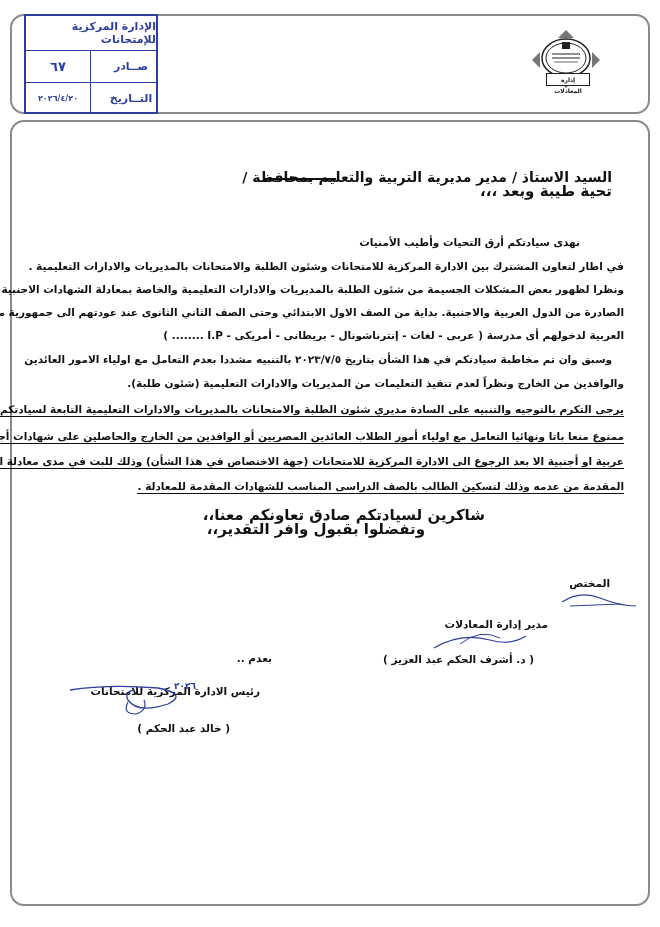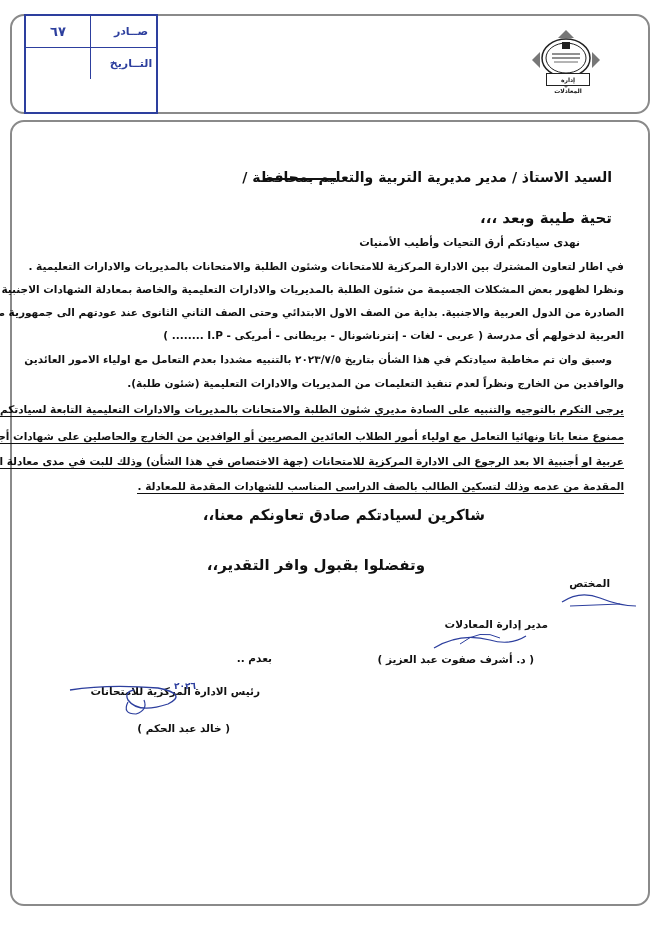--- a/index.html
+++ b/index.html
@@ -20,40 +20,42 @@
                 align-items:center; justify-content:center; font-size:11px;padding-left:15px; }
   .stamp .val { flex:1; display:flex; align-items:center; justify-content:center; font-size:13px; }
   .stamp .val.small { font-size:8px; }
   .logo { position:absolute; left:530px; top:30px; width:72px; height:60px; }
   .logo-label { position:absolute; left:546px; top:73px; width:42px; height:11px;
                 border:1px solid #222; font-size:6px; text-align:center; line-height:11px;
                 direction:rtl; background:#fff; font-weight:bold; }
   .txt { position:absolute; direction:rtl; text-align:right; font-weight:bold; white-space:nowrap; }
   .addr { right:48px; top:169px; font-size:14px; }
   .addr-line { position:absolute; left:264px; top:178px; width:72px; height:2px; background:#111; }
-  .greet { right:48px; top:209px; font-size:15px; }
+  .greet { right:48px; top:182px; font-size:15px; }
   .p { font-size:10.5px; }
   .ul { border-bottom:1px solid #111; padding-bottom:1px; }
   .closing { font-size:15px;text-align:right; }
   .sig { position:absolute; }
   .sig svg { overflow:visible; }
 </style>
 </head>
 <body>
 
 <div class="frame-top"></div>
 <div class="frame-main"></div>
 
 <div class="stamp">
+  <div class="hdr">الإدارة المركزية للإمتحانات</div>
   <div class="row">
     <div class="lbl">صــادر</div>
     <div class="val">٦٧</div>
   </div>
   <div class="row">
     <div class="lbl">التــاريخ</div>
+    <div class="val small">٢٠٢٦/٤/٢٠</div>
   </div>
 </div>
 
 <div class="logo">
   <svg width="72" height="60" viewBox="0 0 72 60">
     <polygon points="36,0 44,8 28,8" fill="#777"></polygon>
     <polygon points="36,58 44,50 28,50" fill="#777"></polygon>
     <polygon points="2,30 10,22 10,38" fill="#777"></polygon>
     <polygon points="70,30 62,22 62,38" fill="#777"></polygon>
     <ellipse cx="36" cy="28" rx="24" ry="19" fill="none" stroke="#222" stroke-width="1.5"></ellipse>
@@ -79,38 +81,38 @@
 <div class="txt p" style="right:48px; top:353px;">وسبق وان تم مخاطبة سيادتكم في هذا الشأن بتاريخ ٢٠٢٣/٧/٥ بالتنبيه مشددا بعدم التعامل مع اولياء الامور العائدين</div>
 <div class="txt p" style="right:36px; top:377px;">والوافدين من الخارج ونظراً لعدم تنفيذ التعليمات من المديريات والادارات التعليمية (شئون طلبة).</div>
 
 <div class="txt p" style="right:36px; top:403px;"><span class="ul">يرجى التكرم بالتوجيه والتنبيه على السادة مديري شئون الطلبة والامتحانات بالمديريات والادارات التعليمية التابعة لسيادتكم.</span></div>
 
 <div class="txt p" style="right:36px; top:430px;"><span class="ul">ممنوع منعا باتا ونهائيا التعامل مع اولياء أمور الطلاب العائدين المصريين أو الوافدين من الخارج والحاصلين على شهادات أجنبية من أي دولة</span></div>
 <div class="txt p" style="right:36px; top:455px;"><span class="ul">عربية او أجنبية الا بعد الرجوع الى الادارة المركزية للامتحانات (جهة الاختصاص في هذا الشأن) وذلك للبت في مدى معادلة الشهادات الدراسية</span></div>
 <div class="txt p" style="right:36px; top:480px;"><span class="ul">المقدمة من عدمه وذلك لتسكين الطالب بالصف الدراسى المناسب للشهادات المقدمة للمعادلة .</span></div>
 
 <div class="txt closing" style="right:175px; top:506px;">شاكرين لسيادتكم صادق تعاونكم معنا،،</div>
-<div class="txt closing" style="right:235px; top:556px;">وتفضلوا بقبول وافر التقدير،،</div>
+<div class="txt closing" style="right:235px; top:520px;">وتفضلوا بقبول وافر التقدير،،</div>
 
 <div class="txt p" style="right:50px; top:577px;">المختص</div>
 <div class="sig" style="left:560px; top:588px;">
   <svg width="80" height="24" viewBox="0 0 80 24">
     <path d="M2,14 Q20,2 40,10 T76,18" fill="none" stroke="#2d3f9e" stroke-width="1.2"></path>
     <path d="M10,18 L60,16" fill="none" stroke="#2d3f9e" stroke-width="1"></path>
   </svg>
 </div>
 
 <div class="txt p" style="right:112px; top:618px;">مدير إدارة المعادلات</div>
 <div class="sig" style="left:430px; top:626px;">
   <svg width="100" height="28" viewBox="0 0 100 28">
     <path d="M4,22 Q30,6 60,14 Q80,20 96,10" fill="none" stroke="#2d3f9e" stroke-width="1.2"></path>
     <path d="M30,18 Q50,2 70,12" fill="none" stroke="#2d3f9e" stroke-width="1"></path>
   </svg>
 </div>
-<div class="txt p" style="right:126px; top:653px;">( د. أشرف صفوت عبد العزيز )</div>
+<div class="txt p" style="right:126px; top:653px;">( د. أشرف الحكم عبد العزيز )</div>
 
 <div class="txt p" style="right:388px; top:652px;">بعدم ..</div>
 <div class="txt p" style="right:400px; top:668px;margin-top:17px;">رئيس الادارة المركزية للامتحانات</div>
 <div class="sig" style="left:68px; top:680px;">
   <svg width="140" height="40" viewBox="0 0 140 40">
     <path d="M2,10 Q40,4 90,8 Q120,14 100,24 Q70,34 60,20 Q56,12 66,10" fill="none" stroke="#2d3f9e" stroke-width="1.3"></path>
     <path d="M60,22 Q54,34 68,34 Q80,30 76,20" fill="none" stroke="#2d3f9e" stroke-width="1.2"></path>
   </svg>
 </div>
 <div class="txt p" style="right:464px; top:681px; color:#2d3f9e; font-size:9px;">٢٠٢٦</div>

